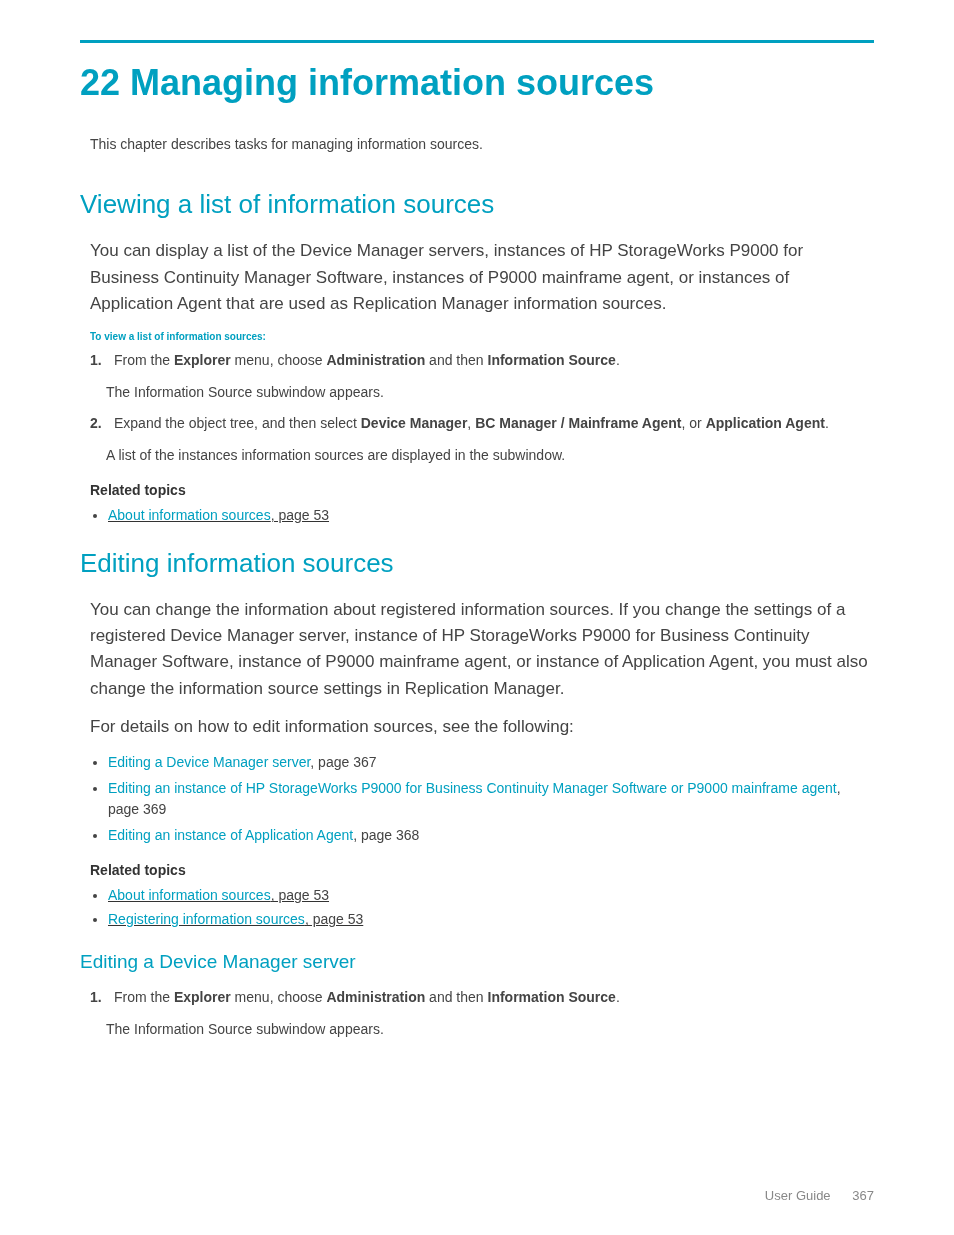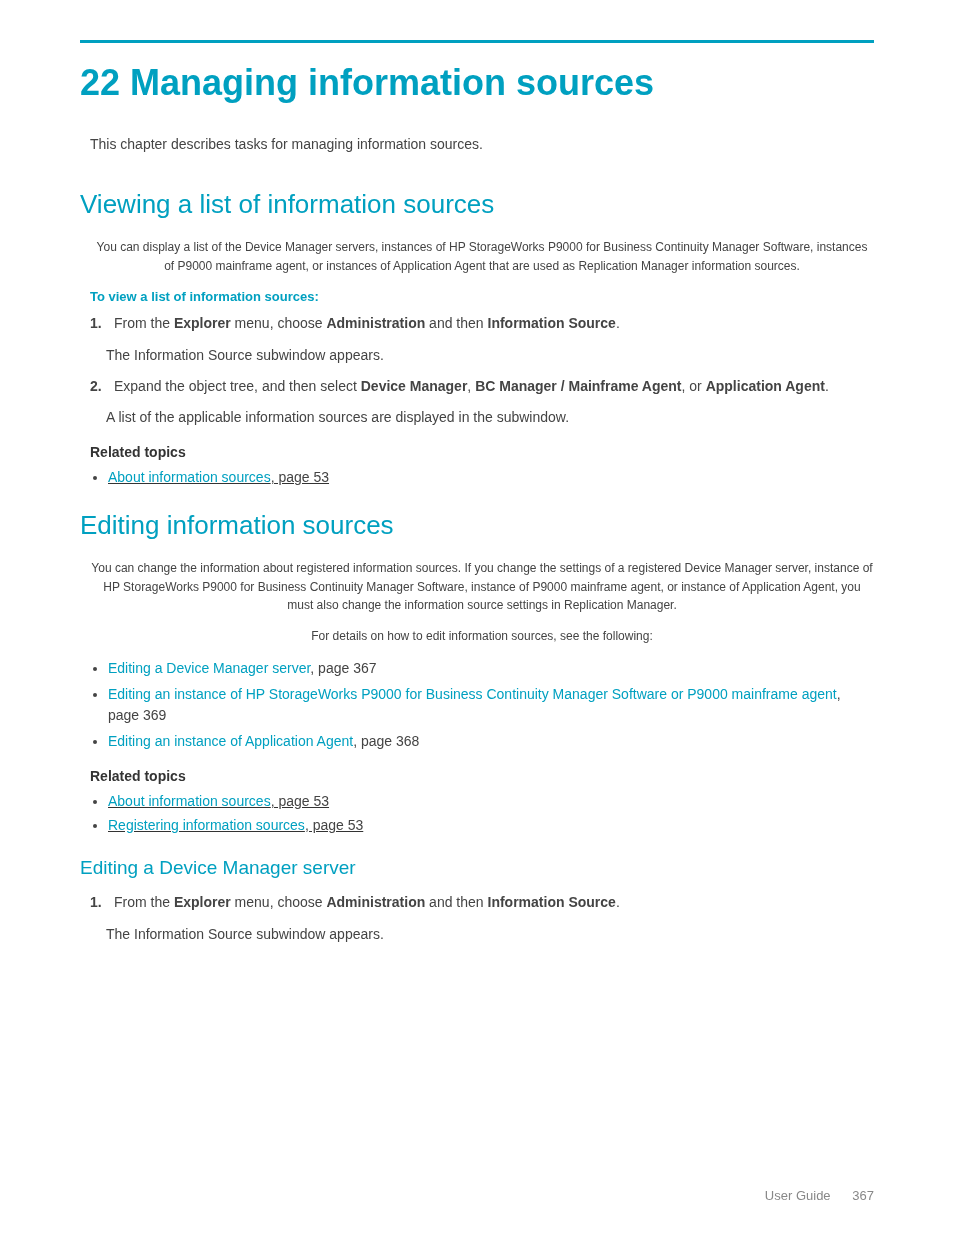--- a/index.html
+++ b/index.html
@@ -55,31 +55,30 @@
     .subsection-title {
       font-size: 19px;
       font-weight: normal;
       color: #00a0c0;
       margin-bottom: 10px;
       margin-top: 18px;
     }
 
     .body-text {
       color: #444444;
-      font-size: 12px;
+      font-size: 17px;
       line-height: 1.55;
       margin-bottom: 12px;
       margin-left: 10px;
-      text-align: center;
     }
 
     .step-label {
       color: #00a0c0;
       font-weight: bold;
-      font-size: 13px;
+      font-size: 10px;
       margin-bottom: 6px;
       margin-left: 10px;
     }
 
     .step-row {
       display: flex;
       gap: 8px;
       margin-left: 10px;
       margin-bottom: 10px;
     }
@@ -186,21 +185,21 @@
       </span>
     </div>
     <p class="step-subtext">The Information Source subwindow appears.</p>
 
     <div class="step-row">
       <span class="step-num-label">2.</span>
       <span class="step-content">
         Expand the object tree, and then select <span class="bold">Device Manager</span>, <span class="bold">BC Manager / Mainframe Agent</span>, or <span class="bold">Application Agent</span>.
       </span>
     </div>
-    <p class="step-subtext">A list of the applicable information sources are displayed in the subwindow.</p>
+    <p class="step-subtext">A list of the instances information sources are displayed in the subwindow.</p>
 
     <p class="related-topics-label">Related topics</p>
     <ul class="bullet-list">
       <li>
         <a class="link" href="#">About information sources</a><span>, page 53</span>
       </li>
     </ul>
   </div>
 
   <div class="section-block">

